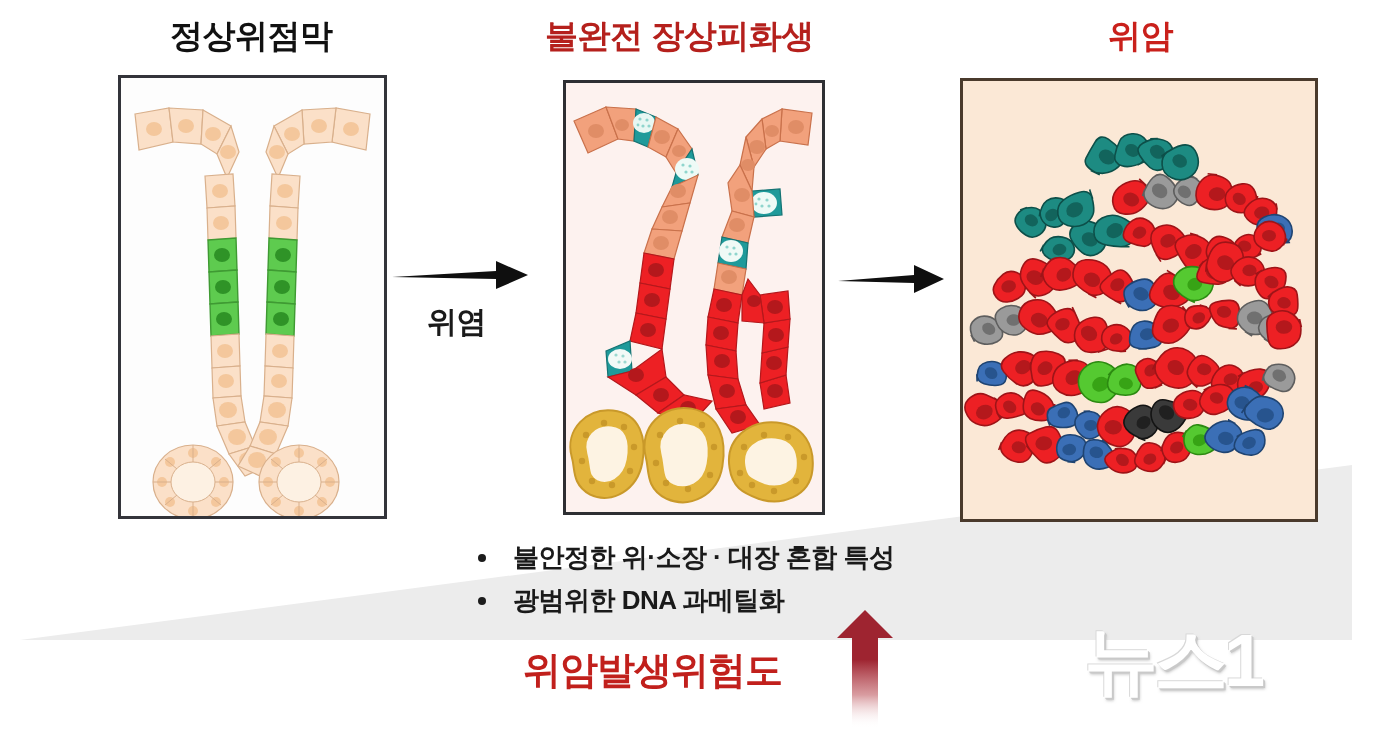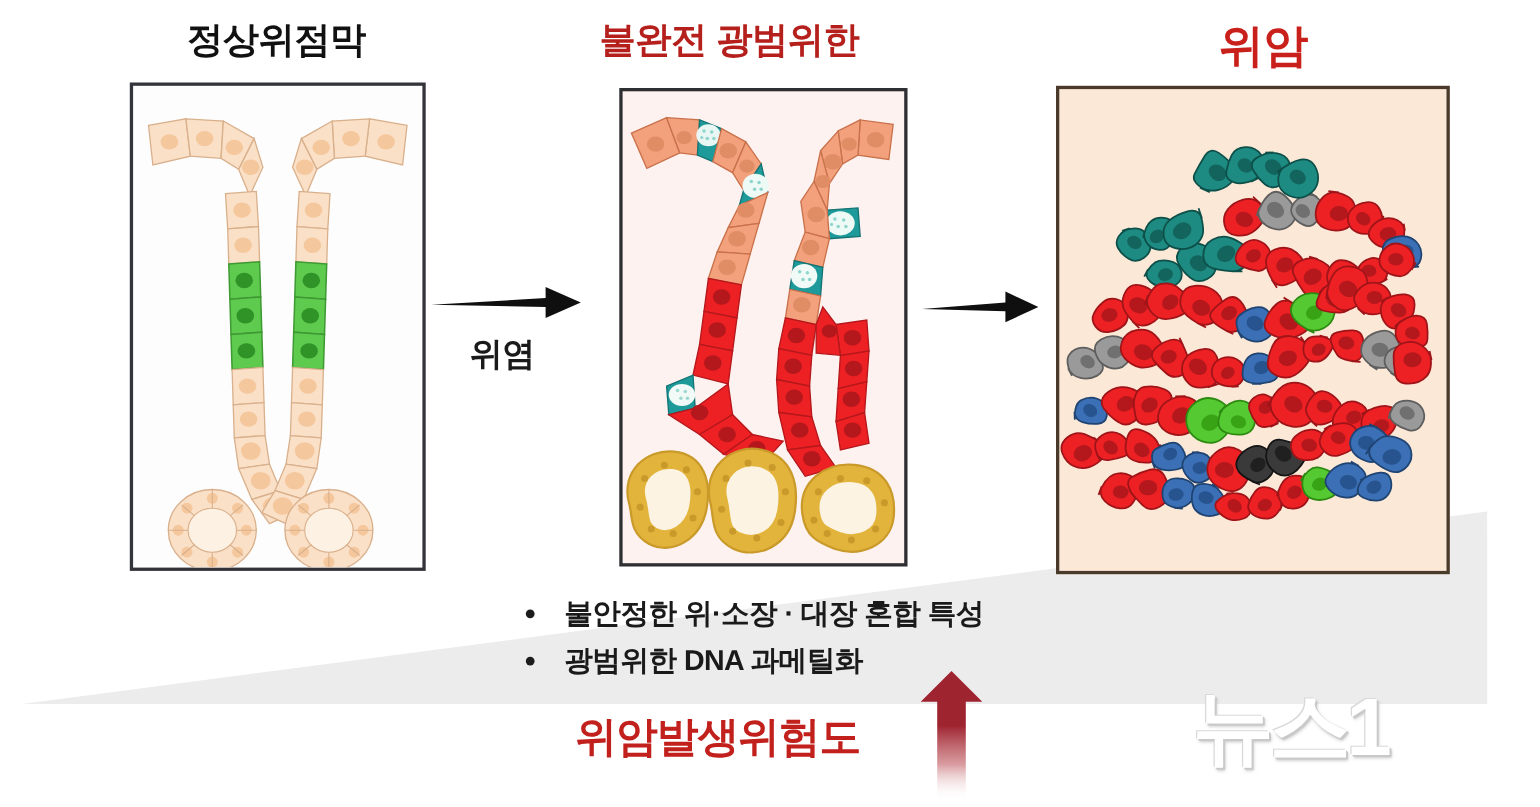--- a/index.html
+++ b/index.html
@@ -18,21 +18,21 @@
   
   .title{
     position:absolute;
     font-weight:bold;
     white-space:nowrap;
     z-index:6;
     letter-spacing:-0.5px;
   }
   #title-1{left:170px;top:14px;font-size:33px;color:#111111;}
   #title-2{left:545px;top:14px;font-size:33px;color:#b5201c;}
-  #title-3{left:1108px;top:14px;font-size:41px;color:#c9201b;}
+  #title-3{left:1108px;top:14px;font-size:33px;color:#c9201b;}
 
   
   .panel{position:absolute;z-index:4;box-sizing:border-box;overflow:hidden;}
   #panel-1{left:118px;top:75px;width:269px;height:444px;background:#fdfdfd;border:3px solid #33343a;}
   #panel-2{left:563px;top:80px;width:262px;height:435px;background:#fdf2ef;border:3px solid #2e2f33;}
   #panel-3{left:960px;top:78px;width:358px;height:444px;background:#fbe8d6;border:3px solid #4a3a2c;}
 
   
   .blackarrow{position:absolute;z-index:6;}
   #arrow-1{left:392px;top:258px;}
@@ -79,21 +79,21 @@
 </head>
 <body>
 
 <div id="stage">
 
   <svg class="wedge" width="1400" height="270" viewBox="0 0 1400 270">
     <polygon id="wedge-poly" points="20,200 1352,25 1352,200" fill="#ececec"></polygon>
   </svg>
 
   <div class="title" id="title-1" style="color: rgb(17, 17, 17);">정상위점막</div>
-  <div class="title" id="title-2" style="color: rgb(181, 32, 28);">불완전 광범위한</div>
+  <div class="title" id="title-2" style="color: rgb(181, 32, 28);">불완전 장상피화생</div>
   <div class="title" id="title-3" style="color: rgb(201, 32, 27);">위암</div>
 
   <div class="panel" id="panel-1" style="background: rgb(253, 253, 253); border-color: rgb(51, 52, 58);">
     <svg width="263" height="438" viewBox="0 0 263 438">
       <defs>
         <g id="p1defs"></g>
       </defs>
 
       <g>
 

